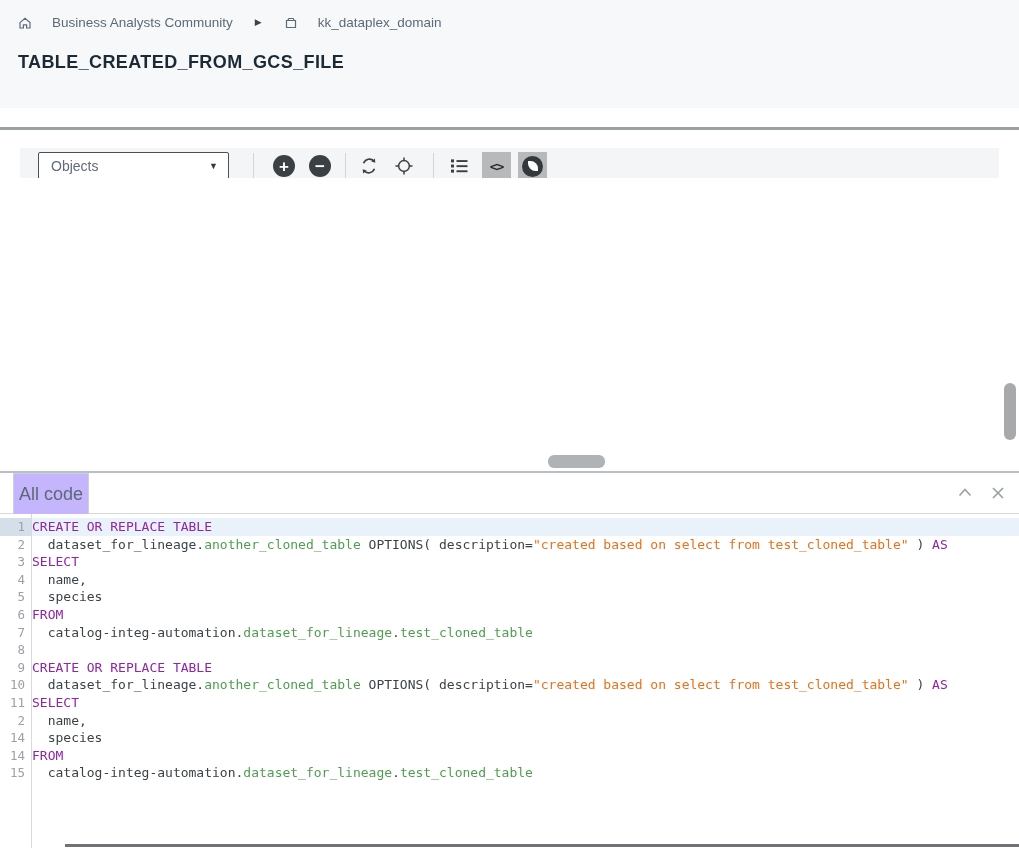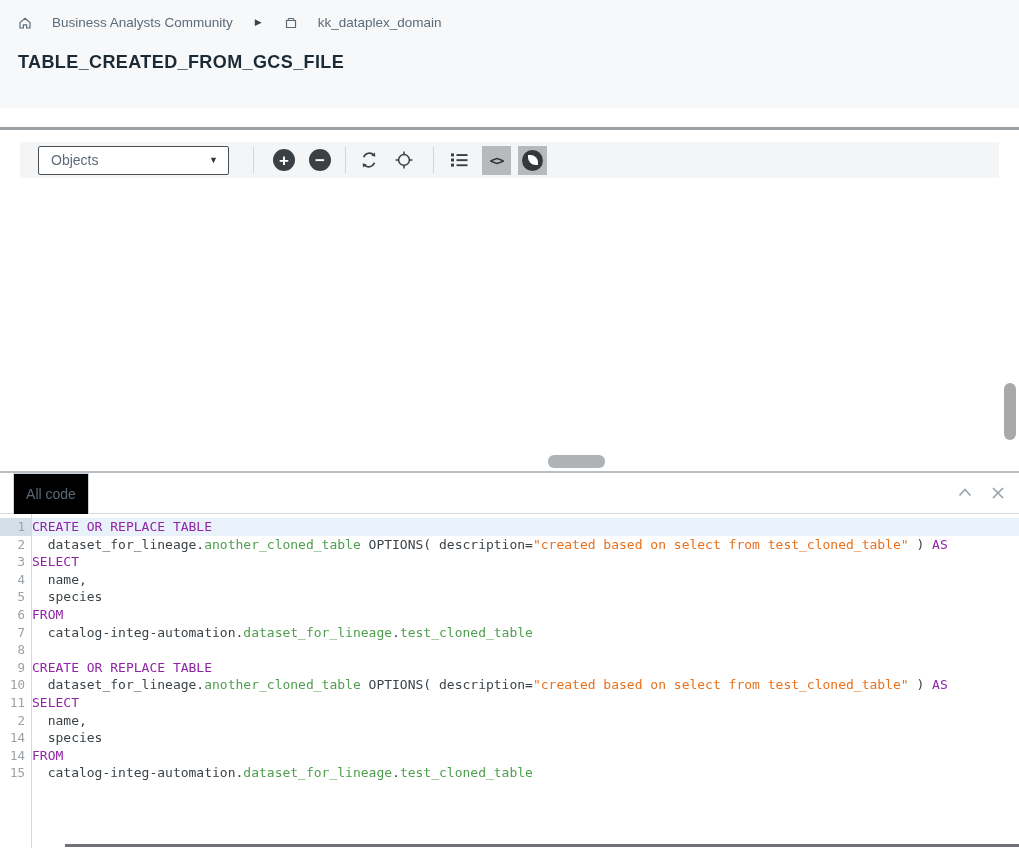--- a/index.html
+++ b/index.html
@@ -11,21 +11,21 @@
   
   .header{position:absolute;top:0;left:0;right:0;height:108px;background:#f7f8f9;}
   .breadcrumb{position:absolute;top:15px;left:18px;display:flex;align-items:center;gap:20px;
     color:#5c6b78;font-size:13.5px;}
   .crumb{display:flex;align-items:center;gap:5px;cursor:pointer;}
   .crumb-sep{color:#39444d;font-size:9px;line-height:1;padding:0 2px;}
   .page-title{position:absolute;top:52px;left:18px;font-size:18px;font-weight:bold;
     color:#1b2a35;letter-spacing:.4px;}
   .splitter{position:absolute;top:127px;left:0;right:0;height:3px;background:#9aa0a4;}
   
-  .toolbar{position:absolute;top:142px;left:20px;right:20px;height:36px;background:#f4f5f6;
+  .toolbar{position:absolute;top:148px;left:20px;right:20px;height:36px;background:#f4f5f6;
     display:flex;align-items:center;padding-left:18px;box-sizing:border-box;}
   .obj-select{width:191px;height:29px;background:#fff;border:1px solid #4a5054;border-radius:2px;
     display:flex;align-items:center;justify-content:space-between;padding:0 10px 0 12px;
     box-sizing:border-box;color:#5f6b7a;font-size:14px;cursor:pointer;}
   .obj-select .chev{color:#33383c;font-size:9px;}
   .tb-sep{width:1px;height:26px;background:#d3d6d9;}
   .tb-sep.s1{margin-left:24px;}
   .circle-btn{width:22px;height:22px;border-radius:50%;background:#3b4045;color:#fff;
     display:flex;align-items:center;justify-content:center;font-size:17px;font-weight:bold;
     line-height:1;cursor:pointer;user-select:none;}
@@ -46,23 +46,23 @@
     border:1px solid #85898d;box-shadow:2px 2px 4px rgba(0,0,0,.28);justify-content:center;padding:0 8px;}
   .edge{position:absolute;left:431px;top:323px;}
   .v-scroll{position:absolute;left:1004px;top:383px;width:12px;height:57px;background:#a7a9ab;
     border-radius:6px;cursor:pointer;}
   .drag-handle{position:absolute;left:548px;top:455px;width:57px;height:13px;background:#b0b3b5;
     border-radius:6px;cursor:row-resize;}
   
   .code-panel{position:absolute;top:471px;left:0;right:0;bottom:0;background:#fff;
     border-top:2px solid #b9bfc4;box-sizing:border-box;}
   .tabbar{position:relative;height:41px;border-bottom:1px solid #d8dbde;box-sizing:border-box;}
-  .tab{position:absolute;left:13px;top:0;height:41px;width:76px;background:#000000;
+  .tab{position:absolute;left:13px;top:0;height:41px;width:76px;background:#c4b5fd;
     border:1px solid #ccd1d5;border-bottom:none;box-sizing:border-box;display:flex;
-    align-items:center;justify-content:center;font-size:14px;color:#5c6975;cursor:pointer;z-index:2;}
+    align-items:center;justify-content:center;font-size:18px;color:#5c6975;cursor:pointer;z-index:2;}
   .panel-actions{position:absolute;right:12px;top:11px;display:flex;gap:15px;align-items:center;}
   .panel-actions .icon-btn{width:18px;height:18px;}
   .code-area{position:absolute;top:41px;left:0;right:0;bottom:0;display:flex;
     font-family:"DejaVu Sans Mono",monospace;font-size:13px;}
   .gutter{width:32px;flex-shrink:0;border-right:1px solid #d6dade;box-sizing:border-box;
     padding-top:4px;text-align:right;color:#9aa1a7;font-size:12.5px;}
   .gutter-num{height:17.6px;line-height:17.6px;padding-right:6px;}
   .gutter-num.hl-gut{background:#d5dfe9;}
   .code-col{flex:1;overflow:hidden;padding-top:4px;}
   .code-line{height:17.6px;line-height:17.6px;white-space:pre;padding-left:0;cursor:pointer;}

